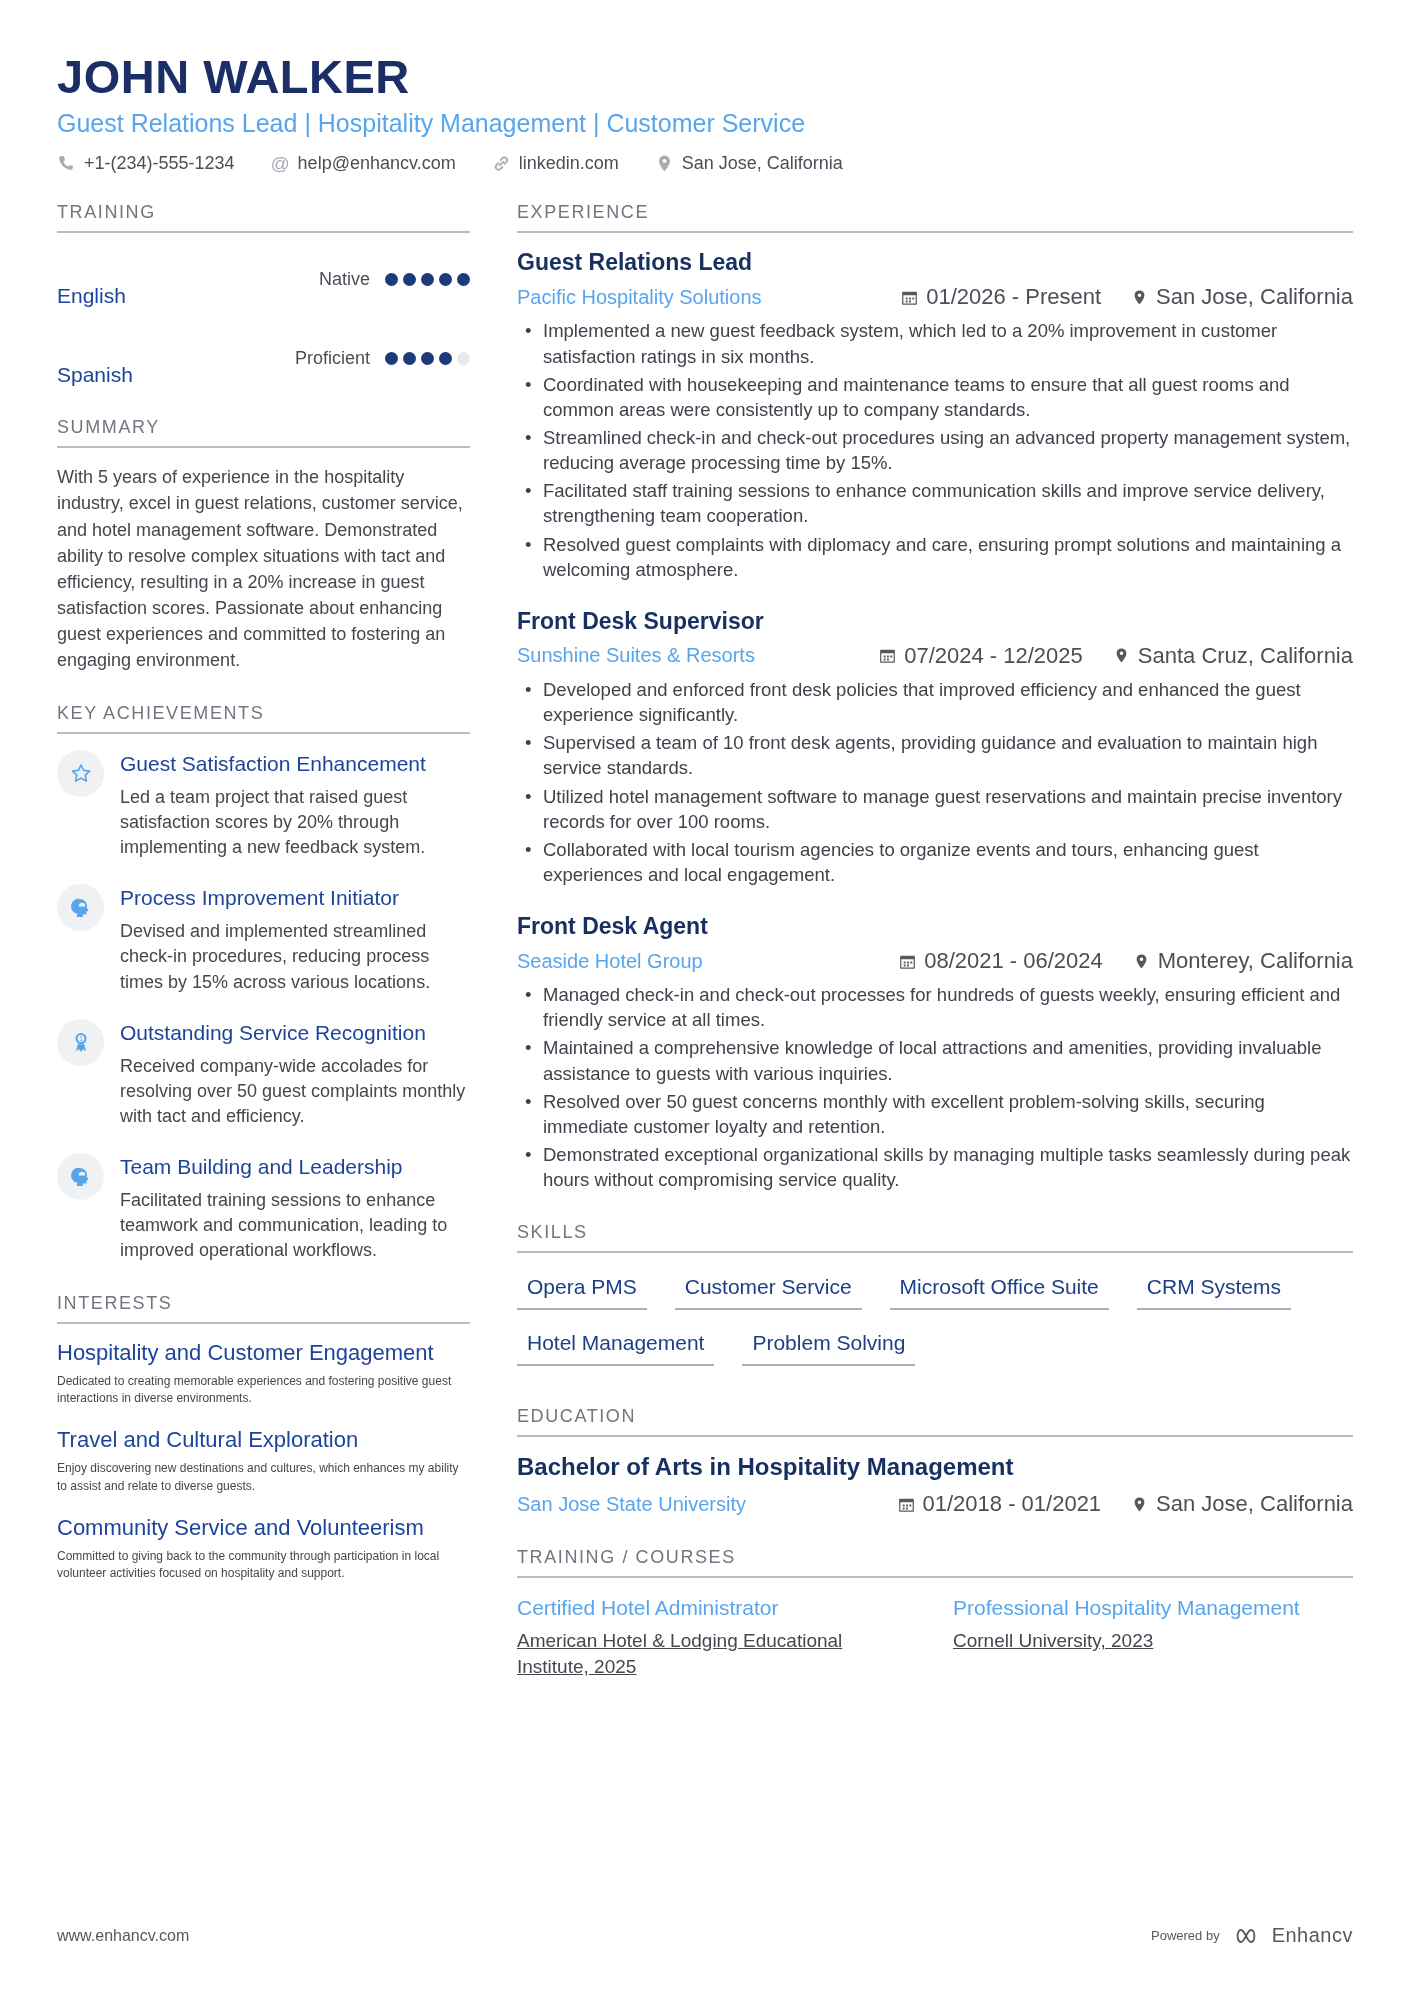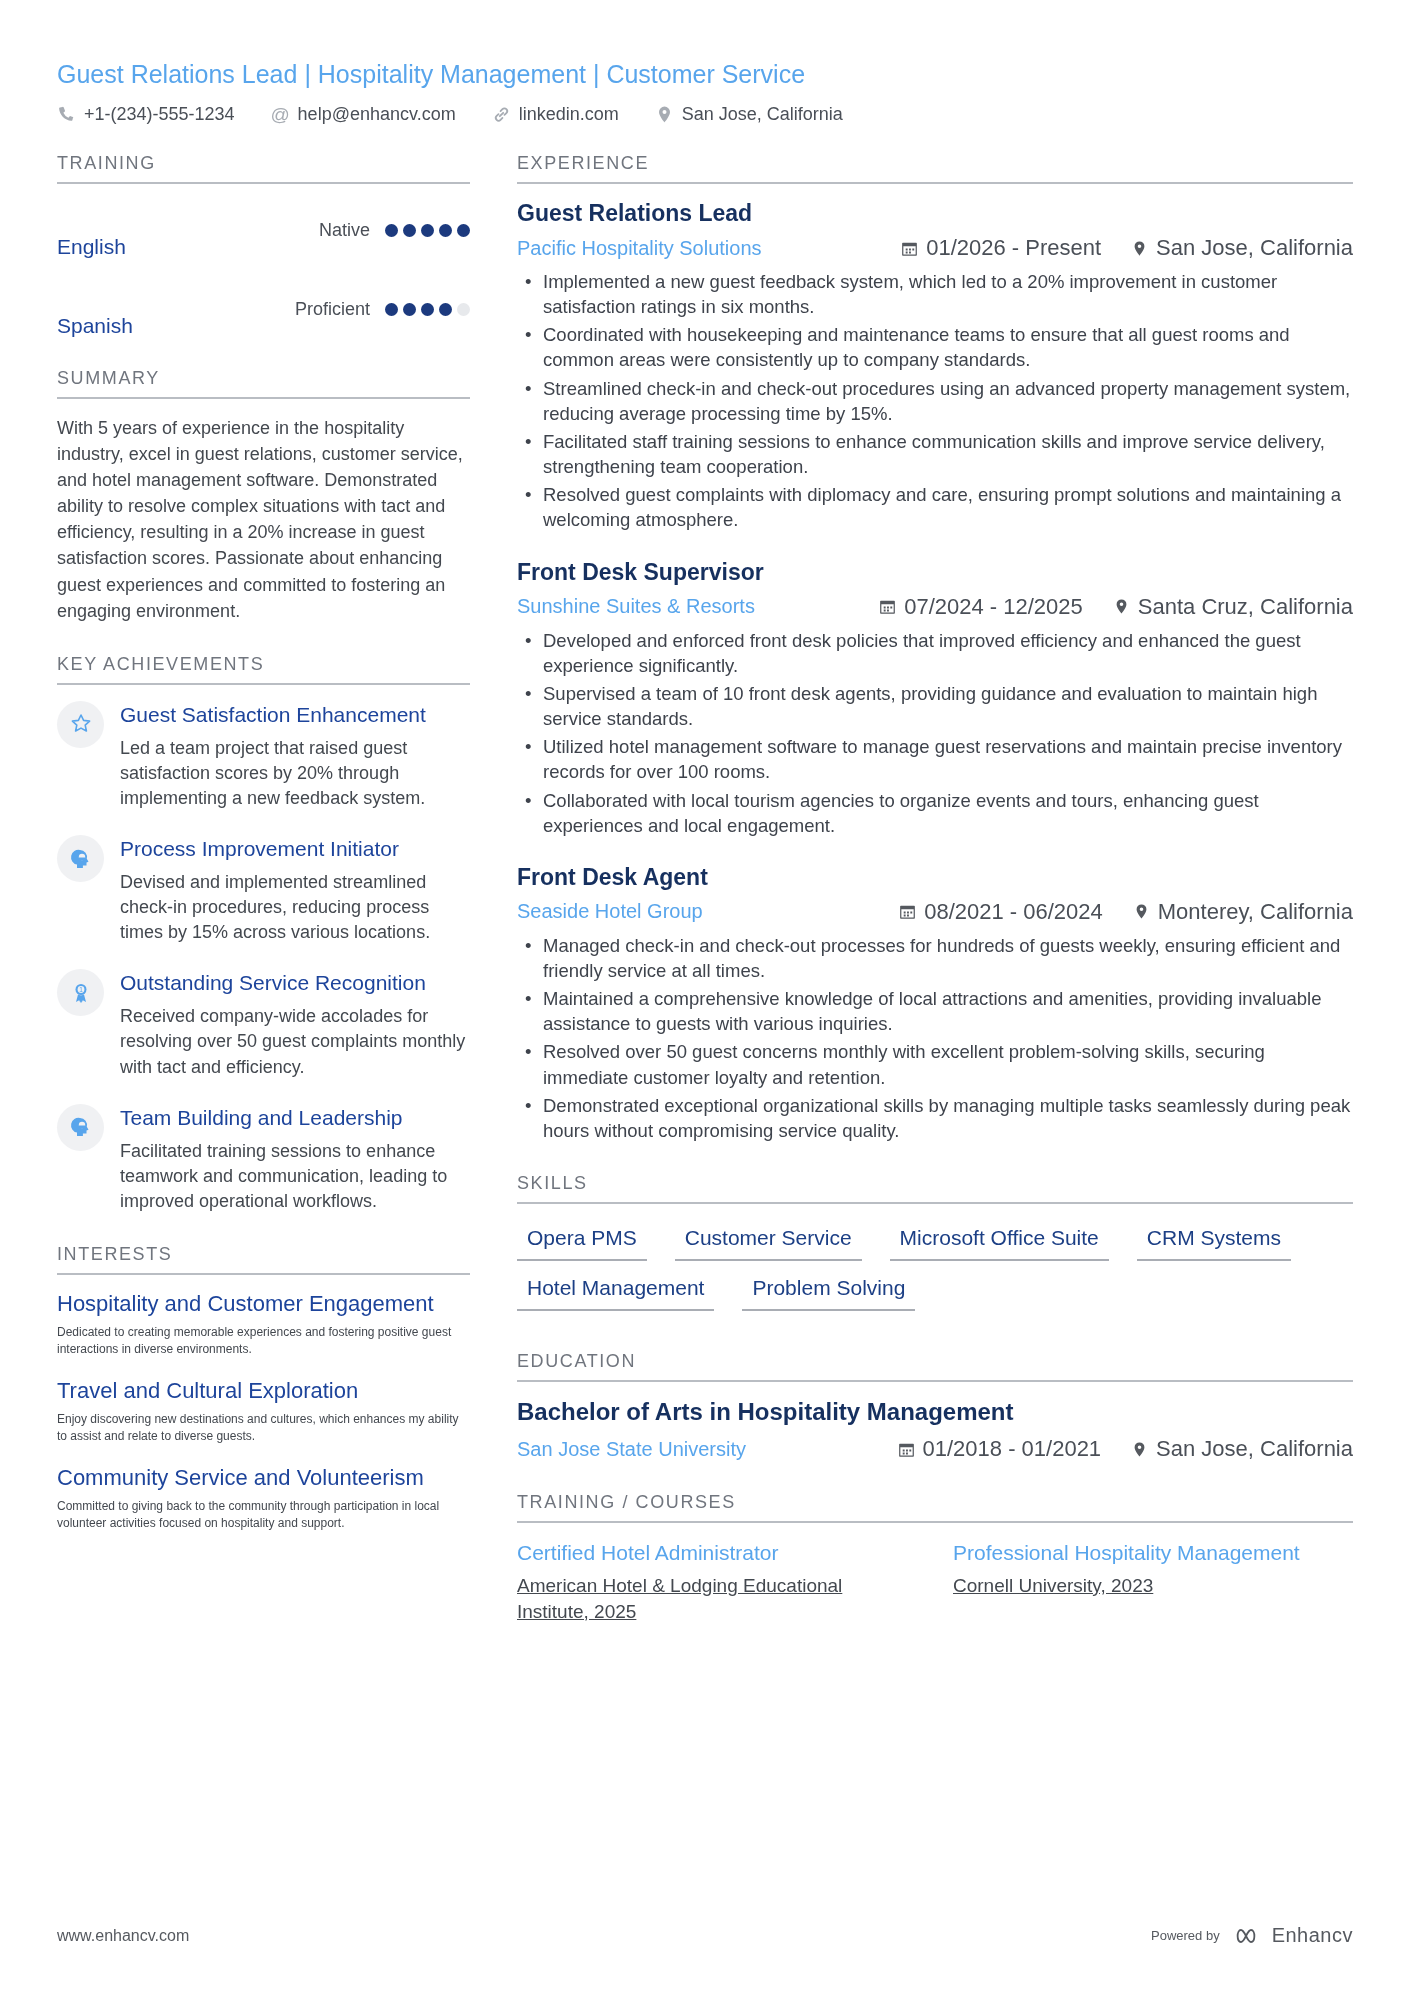--- a/index.html
+++ b/index.html
@@ -69,21 +69,21 @@
   .meta-chunk { display: flex; align-items: center; gap: 8px; font-size: 22px; color: #4a4f57; flex: none; justify-content: center; }
   .meta-chunk svg { width: 17px; height: 17px; }
   .bullets { list-style: none; padding-left: 8px; }
   .bullets li {
     font-size: 18.5px; line-height: 1.36; color: #3e434c;
     padding-left: 18px; position: relative; margin-bottom: 3px;
   }
   .bullets li::before { content: "•"; position: absolute; left: 0; color: #3e434c; }
 
   
-  .skills { display: flex; flex-wrap: wrap; gap: 15px 28px; margin-top: 22px; }
+  .skills { display: flex; flex-wrap: wrap; gap: 21px 28px; margin-top: 22px; }
   .skill { font-size: 21px; color: #1c3f85; padding: 0 10px 9px 10px; border-bottom: 2px solid #a9adb4; }
 
   
   .degree { font-size: 24px; font-weight: 700; color: #16305f; margin-bottom: 10px; }
 
   
   .courses { display: flex; gap: 36px; margin-top: 18px; }
   .course { width: 400px; flex: none; }
   .course-title { font-size: 21px; color: #58a5ec; margin-bottom: 8px; }
   .course-org { font-size: 19px; line-height: 1.35; color: #43484f; text-decoration: underline; }
@@ -99,20 +99,21 @@
   .brand { display: flex; align-items: center; gap: 6px; }
   .brand svg { width: 34px; height: 22px; }
   .brand-name { font-size: 20px; color: #55595f; letter-spacing: 0.5px; }
 </style>
 </head>
 <body>
 
 <div class="page">
 
   <div>
+    <div class="name">JOHN WALKER</div>
     <div class="headline">Guest Relations Lead | Hospitality Management | Customer Service</div>
     <div class="contact-row">
       <div class="contact-item">
         <span class="cicon">
           <svg viewBox="0 0 18 18">
               <path fill="#a7acb3" d="M15.6 11.7l-2.7-1.1a1 1 0 0 0-1.1.3l-1 1.2A9.6 9.6 0 0 1 6 7.3l1.2-1a1 1 0 0 0 .3-1.1L6.4 2.4a1 1 0 0 0-1.2-.6l-2.4.6a1 1 0 0 0-.8 1C2.3 9.5 7.5 14.7 13.6 15a1 1 0 0 0 1-.8l.6-2.3a1 1 0 0 0-.6-1.2z"></path>
             </svg>
         </span>
         <span>+1-(234)-555-1234</span>
       </div>

